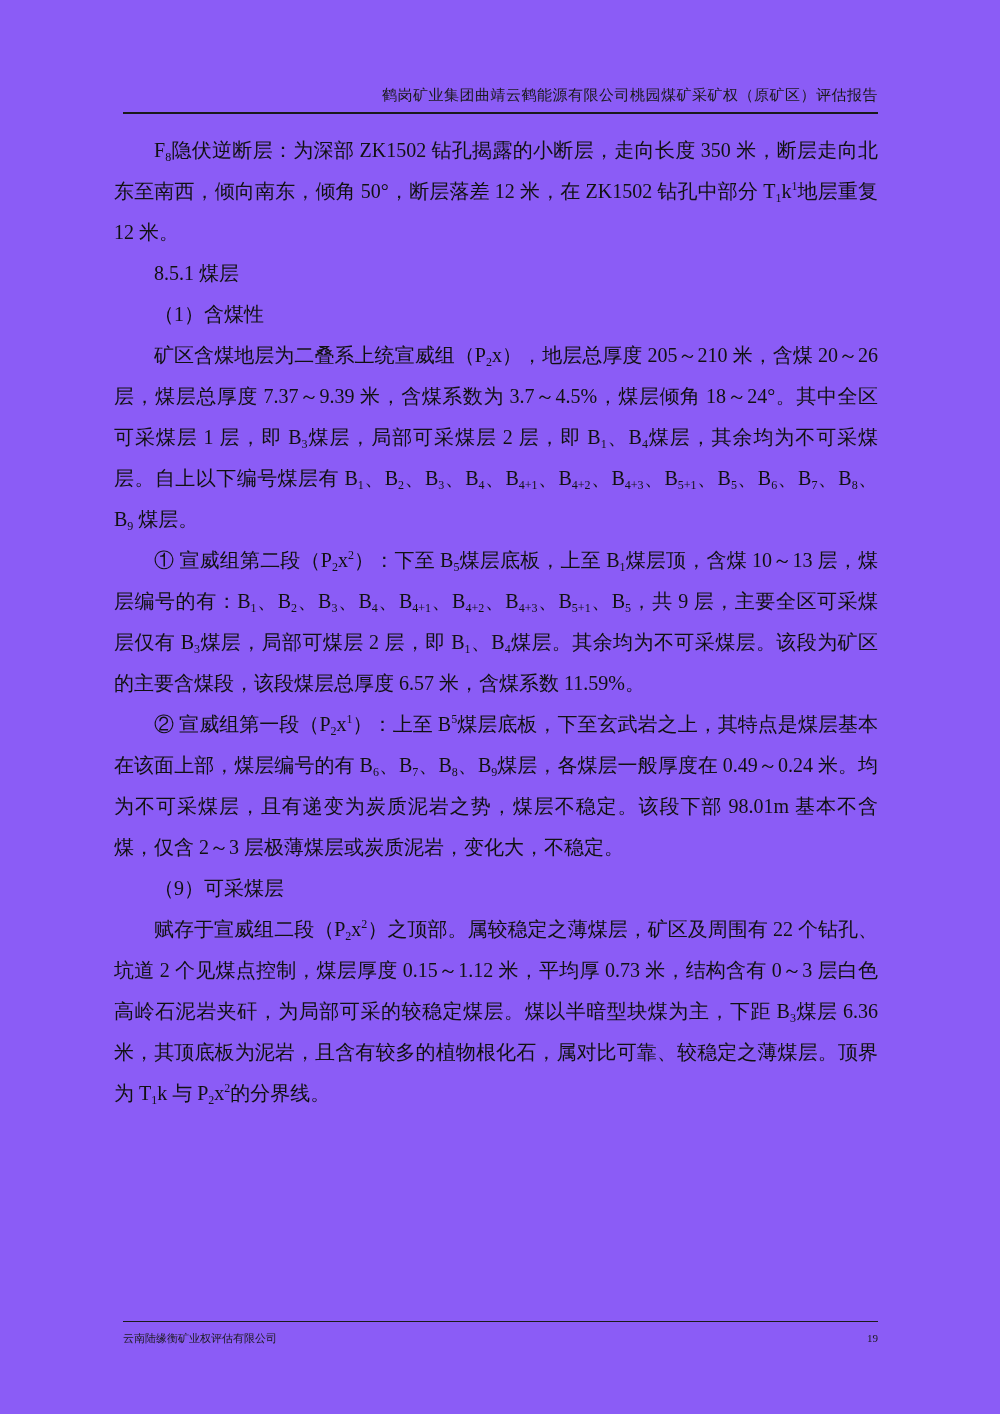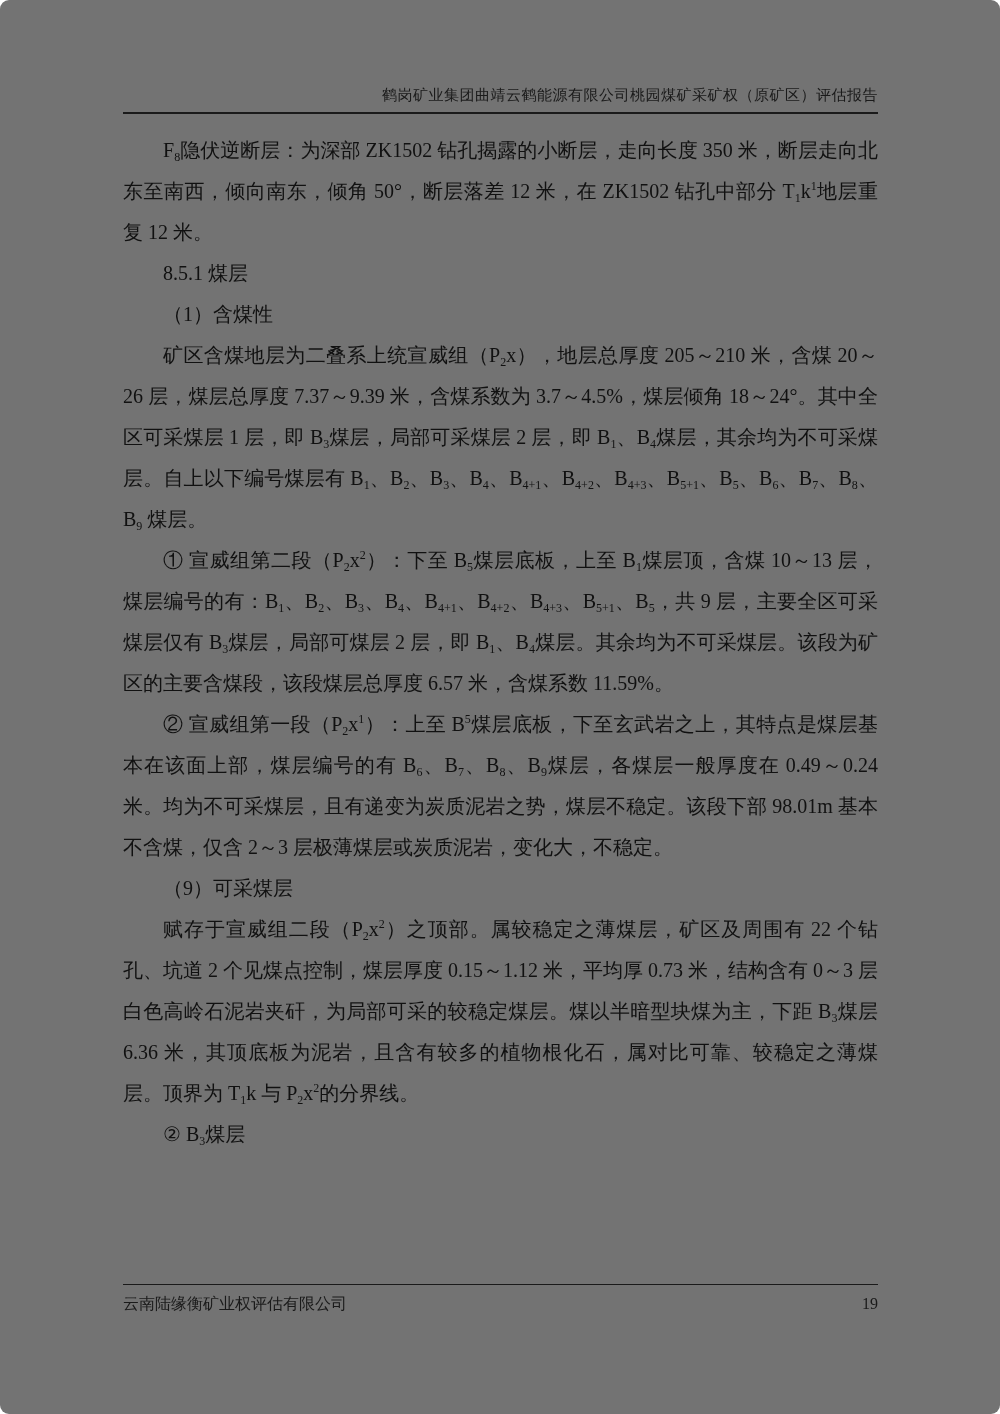--- a/index.html
+++ b/index.html
@@ -7,22 +7,21 @@
   body {
     background: #ffffff;
     color: #111111;
     font-family: "Liberation Serif", "DejaVu Serif", serif;
     position: relative;
     overflow: hidden;
   }
   .page {
     position: absolute;
     inset: 0;
-    background: #737373;
-    border-radius: 9px;
+    background: #8b5cf6;
   }
   .doc-header {
     position: absolute;
     top: 86px;
     left: 123px;
     right: 122px;
   }
   .doc-header .header-title {
     text-align: right;
     font-size: 15px;
@@ -30,48 +29,48 @@
     color: #1a1a1a;
     padding-bottom: 7px;
   }
   .header-rule {
     border-bottom: 2px solid #1a1a1a;
     height: 0;
   }
   .doc-body {
     position: absolute;
     top: 130px;
-    left: 123px;
+    left: 114px;
     right: 122px;
   }
   .para {
     font-size: 20px;
     line-height: 41px;
     text-align: justify;
     text-indent: 2em;
     color: #111111;
     word-break: break-word;
   }
   .para sub, .para sup {
     font-size: 12px;
     line-height: 0;
   }
   .para sub { vertical-align: -4px; }
   .para sup { vertical-align: 8px; }
   .doc-footer {
     position: absolute;
-    top: 1284px;
+    top: 1321px;
     left: 123px;
     right: 122px;
     border-top: 1.5px solid #1a1a1a;
     padding-top: 9px;
     display: flex;
     justify-content: space-between;
     align-items: baseline;
-    font-size: 16px;
+    font-size: 11px;
     color: #1a1a1a;
   }
 </style>
 </head>
 <body>
 
 <div class="page">
 
   <header class="doc-header">
     <div class="header-title">鹤岗矿业集团曲靖云鹤能源有限公司桃园煤矿采矿权（原矿区）评估报告</div>
@@ -81,21 +80,20 @@
   <main class="doc-body">
 
   <p class="para"><span>F</span><sub>8</sub><span>隐伏逆断层：为深部 ZK1502 钻孔揭露的小断层，走向长度 350 米，断层走向北东至南西，倾向南东，倾角 50°，断层落差 12 米，在 ZK1502 钻孔中部分 T</span><sub>1</sub><span>k</span><sup>1</sup><span>地层重复 12 米。</span></p>
       <p class="para"><span>8.5.1 煤层</span></p>
       <p class="para"><span>（1）含煤性</span></p>
       <p class="para"><span>矿区含煤地层为二叠系上统宣威组（P</span><sub>2</sub><span>x），地层总厚度 205～210 米，含煤 20～26 层，煤层总厚度 7.37～9.39 米，含煤系数为 3.7～4.5%，煤层倾角 18～24°。其中全区可采煤层 1 层，即 B</span><sub>3</sub><span>煤层，局部可采煤层 2 层，即 B</span><sub>1</sub><span>、B</span><sub>4</sub><span>煤层，其余均为不可采煤层。自上以下编号煤层有 B</span><sub>1</sub><span>、B</span><sub>2</sub><span>、B</span><sub>3</sub><span>、B</span><sub>4</sub><span>、B</span><sub>4+1</sub><span>、B</span><sub>4+2</sub><span>、B</span><sub>4+3</sub><span>、B</span><sub>5+1</sub><span>、B</span><sub>5</sub><span>、B</span><sub>6</sub><span>、B</span><sub>7</sub><span>、B</span><sub>8</sub><span>、B</span><sub>9</sub><span> 煤层。</span></p>
       <p class="para"><span>① 宣威组第二段（P</span><sub>2</sub><span>x</span><sup>2</sup><span>）：下至 B</span><sub>5</sub><span>煤层底板，上至 B</span><sub>1</sub><span>煤层顶，含煤 10～13 层，煤层编号的有：B</span><sub>1</sub><span>、B</span><sub>2</sub><span>、B</span><sub>3</sub><span>、B</span><sub>4</sub><span>、B</span><sub>4+1</sub><span>、B</span><sub>4+2</sub><span>、B</span><sub>4+3</sub><span>、B</span><sub>5+1</sub><span>、B</span><sub>5</sub><span>，共 9 层，主要全区可采煤层仅有 B</span><sub>3</sub><span>煤层，局部可煤层 2 层，即 B</span><sub>1</sub><span>、B</span><sub>4</sub><span>煤层。其余均为不可采煤层。该段为矿区的主要含煤段，该段煤层总厚度 6.57 米，含煤系数 11.59%。</span></p>
       <p class="para"><span>② 宣威组第一段（P</span><sub>2</sub><span>x</span><sup>1</sup><span>）：上至 B</span><sup>5</sup><span>煤层底板，下至玄武岩之上，其特点是煤层基本在该面上部，煤层编号的有 B</span><sub>6</sub><span>、B</span><sub>7</sub><span>、B</span><sub>8</sub><span>、B</span><sub>9</sub><span>煤层，各煤层一般厚度在 0.49～0.24 米。均为不可采煤层，且有递变为炭质泥岩之势，煤层不稳定。该段下部 98.01m 基本不含煤，仅含 2～3 层极薄煤层或炭质泥岩，变化大，不稳定。</span></p>
       <p class="para"><span>（9）可采煤层</span></p>
       <p class="para"><span>赋存于宣威组二段（P</span><sub>2</sub><span>x</span><sup>2</sup><span>）之顶部。属较稳定之薄煤层，矿区及周围有 22 个钻孔、坑道 2 个见煤点控制，煤层厚度 0.15～1.12 米，平均厚 0.73 米，结构含有 0～3 层白色高岭石泥岩夹矸，为局部可采的较稳定煤层。煤以半暗型块煤为主，下距 B</span><sub>3</sub><span>煤层 6.36 米，其顶底板为泥岩，且含有较多的植物根化石，属对比可靠、较稳定之薄煤层。顶界为 T</span><sub>1</sub><span>k 与 P</span><sub>2</sub><span>x</span><sup>2</sup><span>的分界线。</span></p>
-      <p class="para"><span>② B</span><sub>3</sub><span>煤层</span></p>
     </main>
 
   <footer class="doc-footer">
     <span>云南陆缘衡矿业权评估有限公司</span>
     <span>19</span>
   </footer>
 
 </div>
 
 </body></html>

